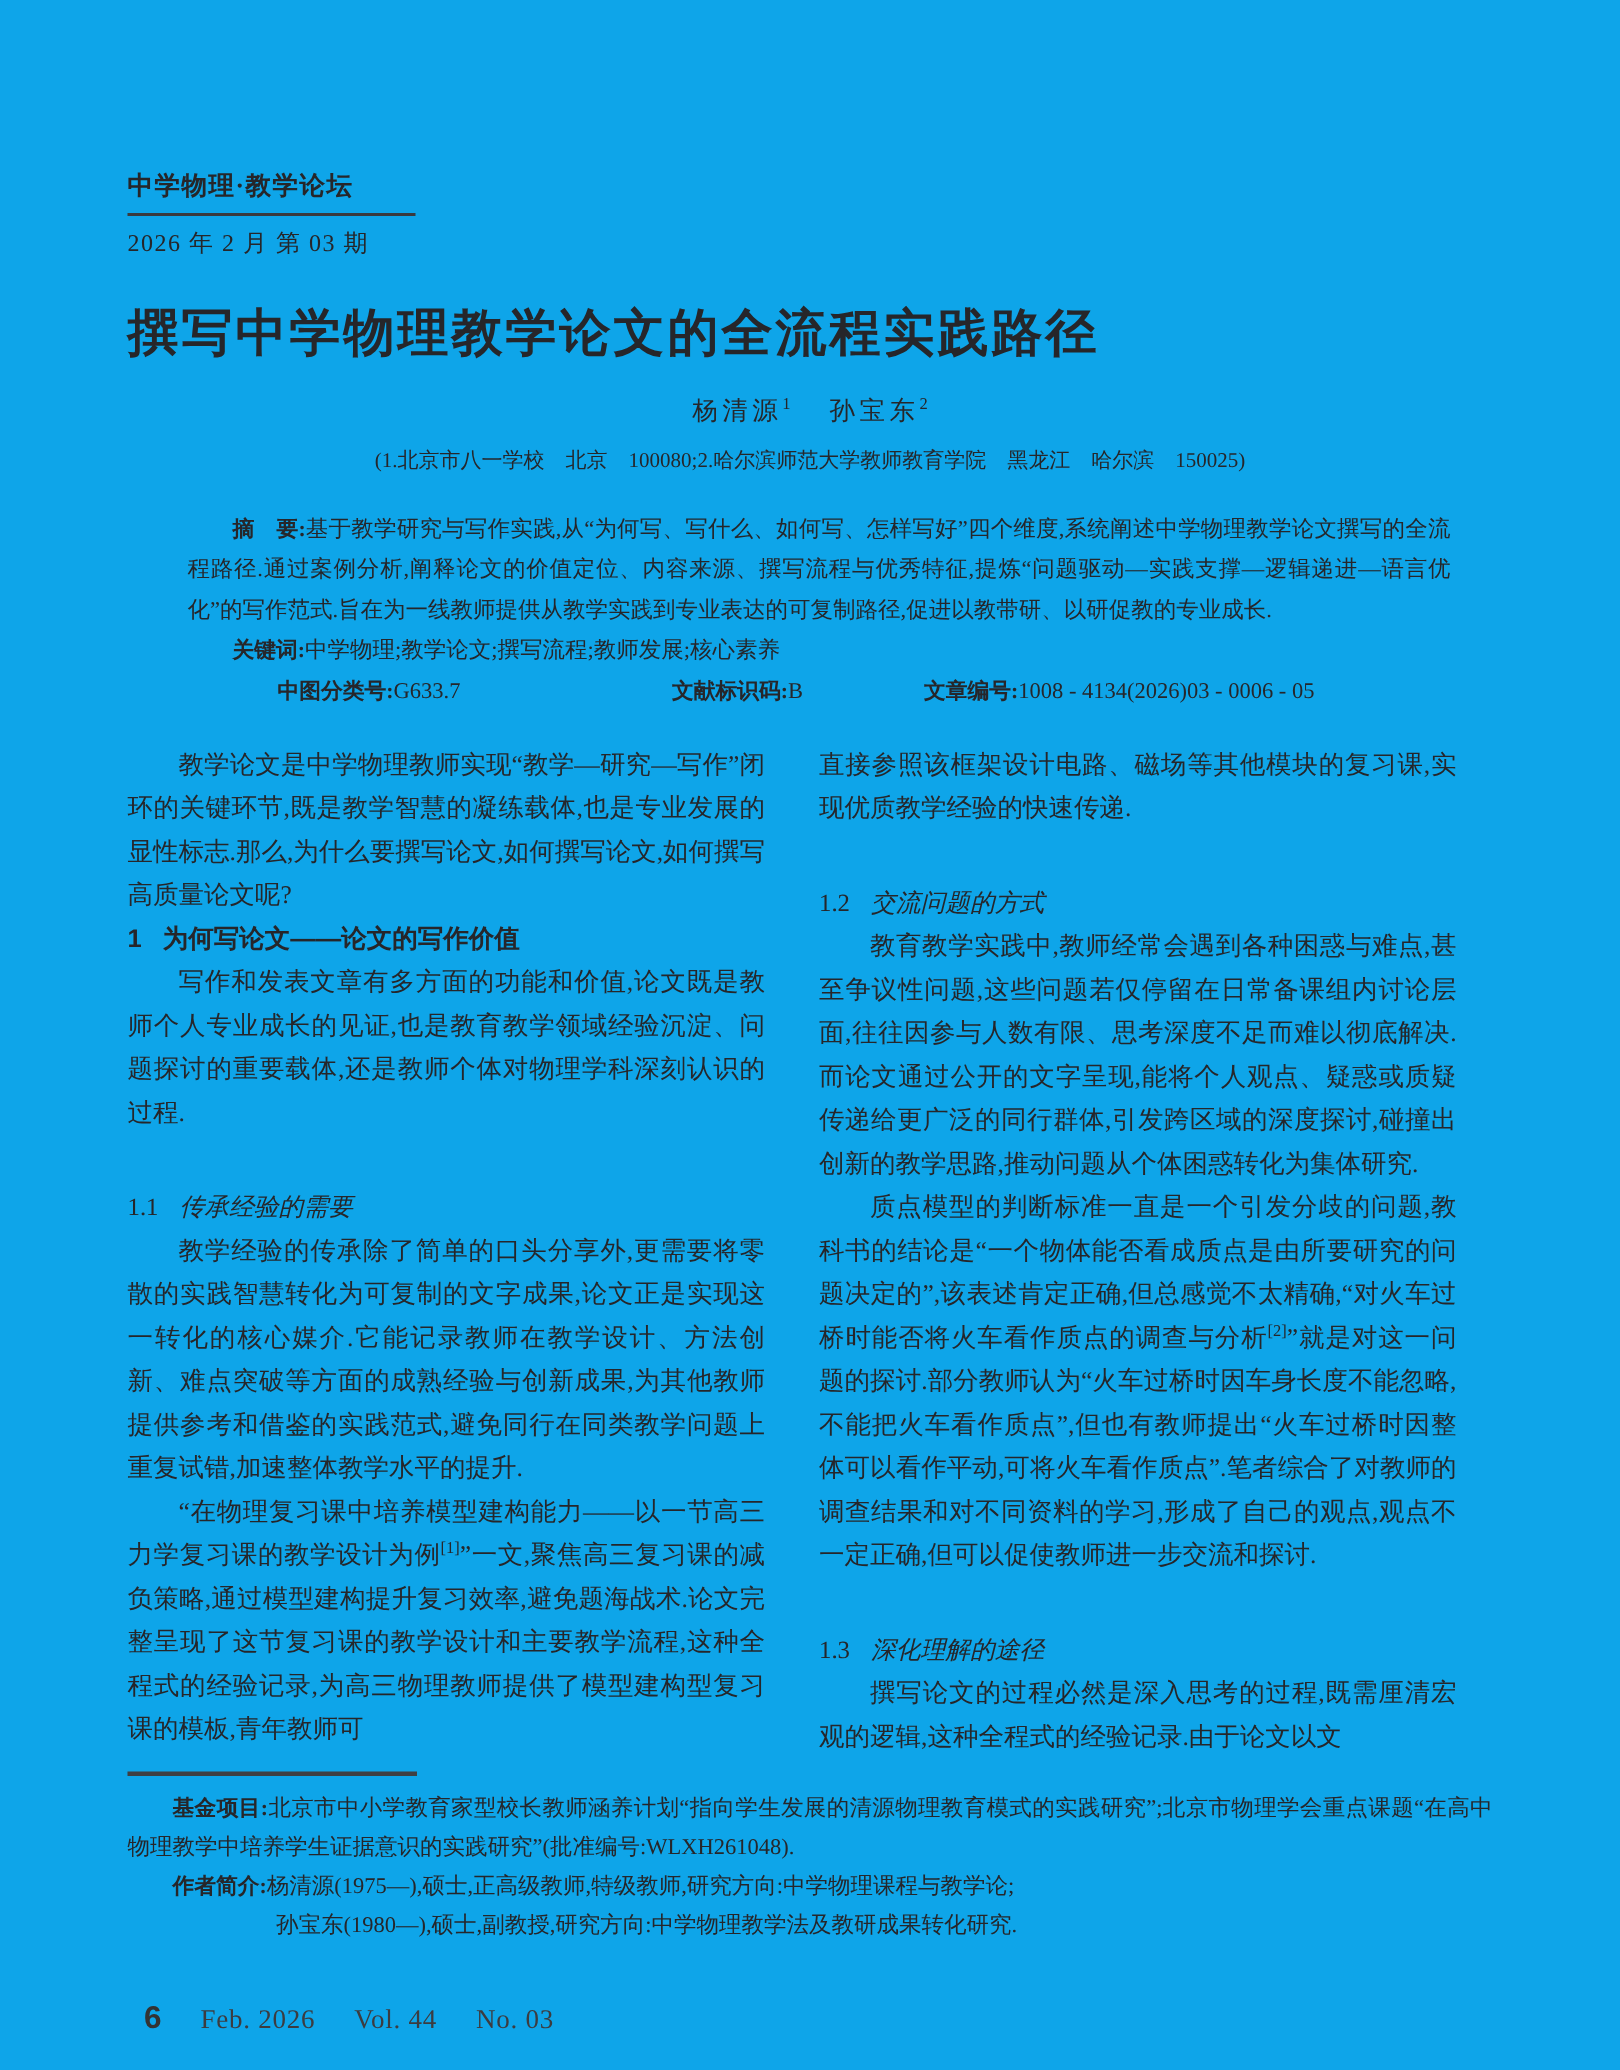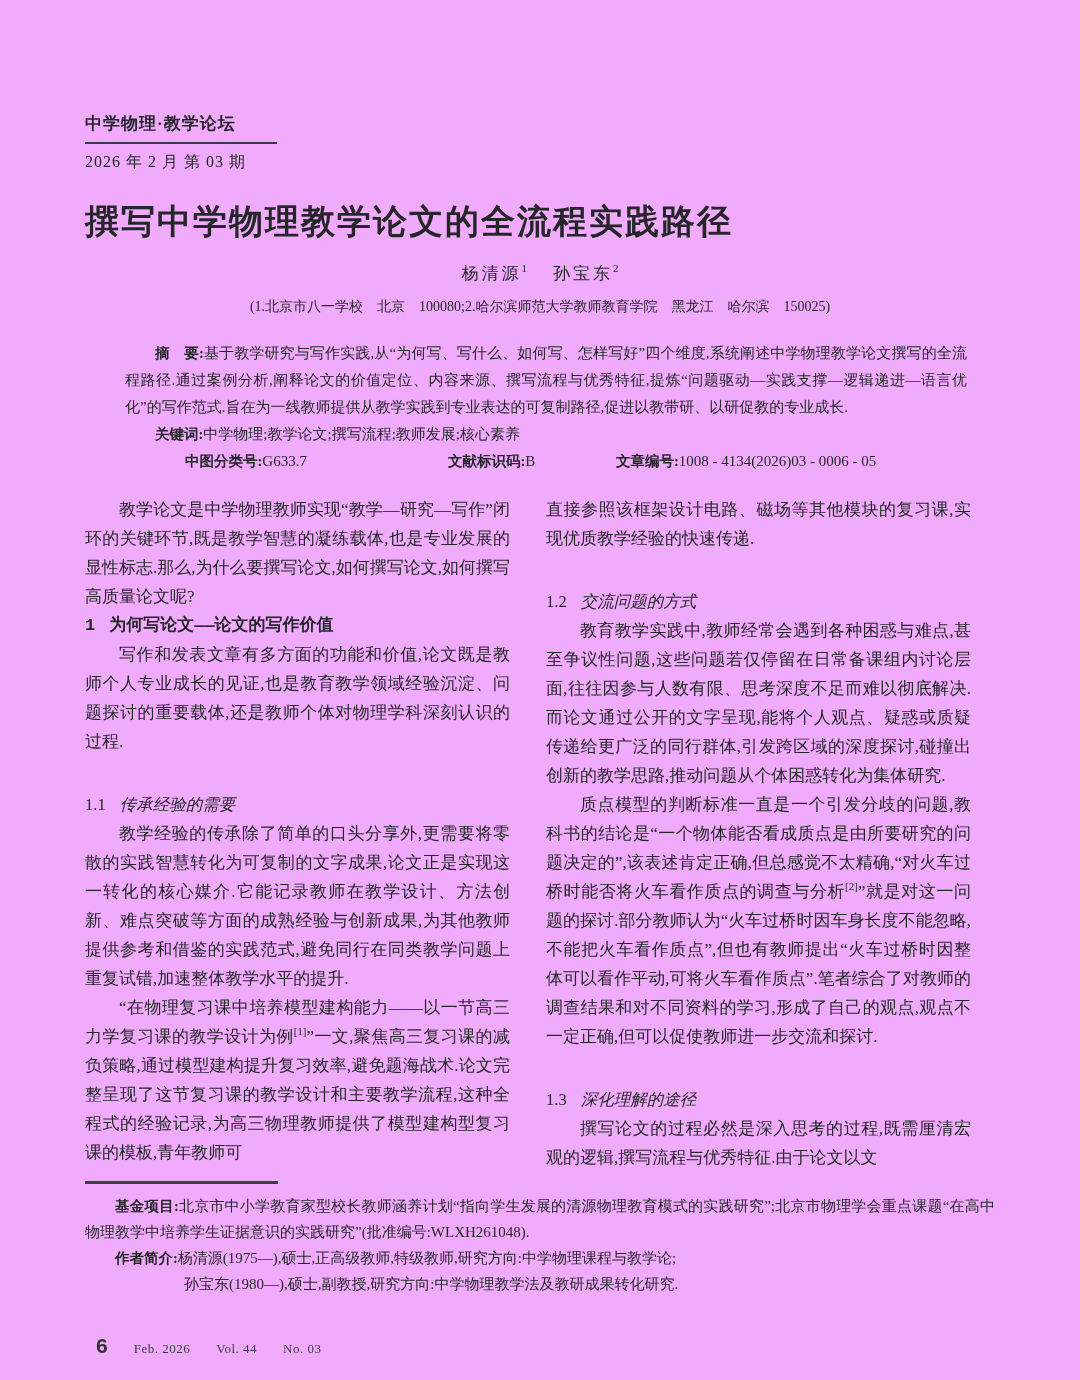--- a/index.html
+++ b/index.html
@@ -1,19 +1,19 @@
 <!DOCTYPE html>
 <html><head>
 <meta charset="utf-8">
 <style>
   html,body{margin:0;padding:0;}
   body{width:1080px;height:1380px;overflow:hidden;background:#e9e9e7;}
   .page{
     position:relative;width:1080px;height:1380px;
-    background:#f0abfc;color:#26262a;
+    background:#0ea5e9;color:#26262a;
     font-family:"Liberation Serif","DejaVu Serif",serif;
   }
   .margin-box{padding:0 85px;}
 
   
   .masthead-block{padding-top:112px;}
   .masthead{font-size:17px;font-weight:bold;letter-spacing:1px;}
   .masthead-rule{width:192px;border-bottom:2px solid #3a3a3e;margin:7px 0 8px 0;}
   .issue-line{font-size:16px;letter-spacing:1px;}
 
@@ -31,37 +31,37 @@
   .keywords-p{text-indent:2em;margin:0;}
   .clc-line{text-indent:2em;margin:0;white-space:nowrap;}
   .clc-item1{display:inline-block;width:263px;}
   .clc-item2{display:inline-block;width:198px;}
 
   
   .columns{display:flex;gap:36px;margin-top:20px;}
   .col{width:425px;font-size:17px;line-height:29px;text-align:justify;}
   .col p{margin:0;text-indent:2em;}
   .col p.no-indent{text-indent:0;}
-  .h-level1{font-weight:bold;font-family:Liberation Mono, monospace;font-size:17px;line-height:29px;}
+  .h-level1{font-weight:bold;font-family:Liberation Sans, sans-serif;font-size:17px;line-height:29px;}
   .h-level1 .h-num{margin-right:14px;}
   .h-level2{font-style:italic;font-size:16.5px;line-height:29px;margin-top:34px;}
   .h-level2 .h-num{margin-right:14px;font-style:normal;}
   .ref-sup{font-size:11px;line-height:0;}
 
   
   .footnote-rule{width:193px;border-bottom:3px solid #3f3f43;margin-top:9px;}
   .footnote{margin-top:9px;font-size:15px;line-height:26px;text-align:justify;}
   .footnote p{margin:0;}
   .fn-first{text-indent:2em;}
   .fn-bio2{padding-left:6.6em;}
 
   
   .page-footer{position:absolute;left:96px;bottom:22px;display:flex;align-items:baseline;}
   .page-num{font-family:"Liberation Sans","DejaVu Sans",sans-serif;font-weight:bold;font-size:21px;color:#333;}
-  .footer-meta{font-size:13px;color:#3c3c40;letter-spacing:0.5px;}
+  .footer-meta{font-size:18px;color:#3c3c40;letter-spacing:0.5px;}
   .footer-meta span{margin-left:26px;}
 </style>
 </head>
 <body>
 
 <div class="page">
   <div class="margin-box">
 
     <div class="masthead-block">
       <div class="masthead">中学物理·教学论坛</div>
@@ -92,21 +92,21 @@
         <p>教学经验的传承除了简单的口头分享外,更需要将零散的实践智慧转化为可复制的文字成果,论文正是实现这一转化的核心媒介.它能记录教师在教学设计、方法创新、难点突破等方面的成熟经验与创新成果,为其他教师提供参考和借鉴的实践范式,避免同行在同类教学问题上重复试错,加速整体教学水平的提升.</p>
         <p><span>“在物理复习课中培养模型建构能力——以一节高三力学复习课的教学设计为例</span><sup class="ref-sup">[1]</sup><span>”一文,聚焦高三复习课的减负策略,通过模型建构提升复习效率,避免题海战术.论文完整呈现了这节复习课的教学设计和主要教学流程,这种全程式的经验记录,为高三物理教师提供了模型建构型复习课的模板,青年教师可</span></p>
       </div>
 
       <div class="col">
         <p class="no-indent">直接参照该框架设计电路、磁场等其他模块的复习课,实现优质教学经验的快速传递.</p>
         <div class="h-level2"><span class="h-num">1.2</span><span>交流问题的方式</span></div>
         <p>教育教学实践中,教师经常会遇到各种困惑与难点,甚至争议性问题,这些问题若仅停留在日常备课组内讨论层面,往往因参与人数有限、思考深度不足而难以彻底解决.而论文通过公开的文字呈现,能将个人观点、疑惑或质疑传递给更广泛的同行群体,引发跨区域的深度探讨,碰撞出创新的教学思路,推动问题从个体困惑转化为集体研究.</p>
         <p><span>质点模型的判断标准一直是一个引发分歧的问题,教科书的结论是“一个物体能否看成质点是由所要研究的问题决定的”,该表述肯定正确,但总感觉不太精确,“对火车过桥时能否将火车看作质点的调查与分析</span><sup class="ref-sup">[2]</sup><span>”就是对这一问题的探讨.部分教师认为“火车过桥时因车身长度不能忽略,不能把火车看作质点”,但也有教师提出“火车过桥时因整体可以看作平动,可将火车看作质点”.笔者综合了对教师的调查结果和对不同资料的学习,形成了自己的观点,观点不一定正确,但可以促使教师进一步交流和探讨.</span></p>
         <div class="h-level2"><span class="h-num">1.3</span><span>深化理解的途径</span></div>
-        <p>撰写论文的过程必然是深入思考的过程,既需厘清宏观的逻辑,撰写流程与优秀特征.由于论文以文</p>
+        <p>撰写论文的过程必然是深入思考的过程,既需厘清宏观的逻辑,这种全程式的经验记录.由于论文以文</p>
       </div>
     </div>
 
     <div class="footnote-rule"></div>
     <div class="footnote">
       <p class="fn-first"><span class="meta-label">基金项目:</span><span>北京市中小学教育家型校长教师涵养计划“指向学生发展的清源物理教育模式的实践研究”;北京市物理学会重点课题“在高中物理教学中培养学生证据意识的实践研究”(批准编号:WLXH261048).</span></p>
       <p class="fn-first"><span class="meta-label">作者简介:</span><span>杨清源(1975—),硕士,正高级教师,特级教师,研究方向:中学物理课程与教学论;</span></p>
       <p class="fn-bio2">孙宝东(1980—),硕士,副教授,研究方向:中学物理教学法及教研成果转化研究.</p>
     </div>
 

